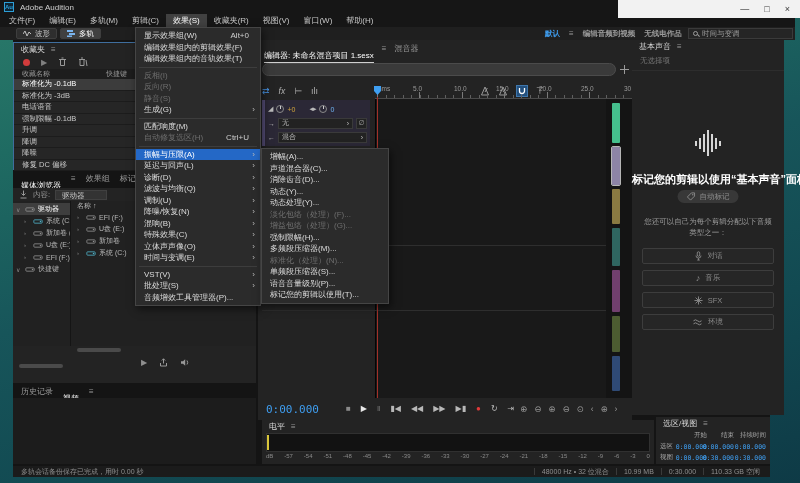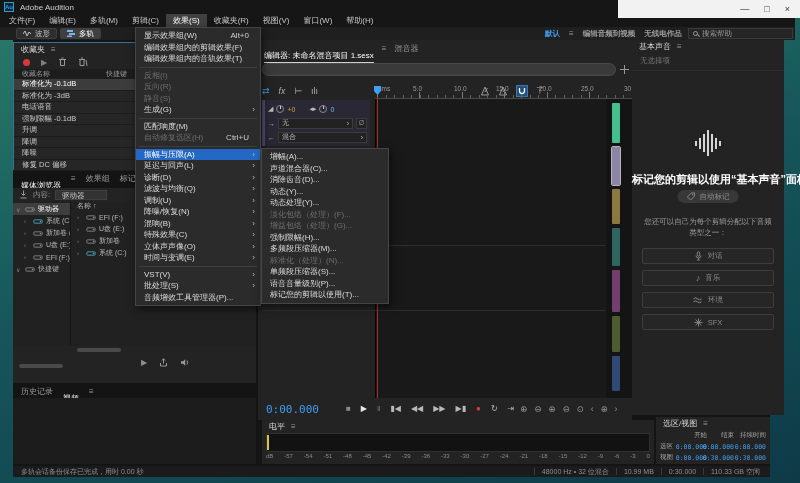--- a/index.html
+++ b/index.html
@@ -225,21 +225,21 @@
   </div>
   <div class="ws-tabs">
     <span class="ws-active">默认</span>
     <span class="ws-ham">≡</span>
     <span>编辑音频到视频</span>
     <span>无线电作品</span>
     <span>»</span>
   </div>
   <div class="search">
     <span class="mag"></span>
-    <span>搜索帮助</span>
+    <span>时间与变调</span>
   </div>
 </div>
 
 <div class="content">
 
   <div class="panel favorites">
     <div class="phead">
       <span>收藏夹</span>
       <span class="ham">≡</span>
     </div>
@@ -636,33 +636,33 @@
             </svg>
           </span>
         <span>对话</span>
       </div>
       <div class="es-btn">
         <span class="note">♪</span>
         <span>音乐</span>
       </div>
       <div class="es-btn">
         <span>
+            <svg width="9" height="9" viewBox="0 0 10 10">
+              <path d="M5 0.5v9M0.5 5h9M1.8 1.8l6.4 6.4M8.2 1.8L1.8 8.2" stroke="#8a8a8a" stroke-width="1"></path>
+            </svg>
+          </span>
+        <span>SFX</span>
+      </div>
+      <div class="es-btn">
+        <span>
             <svg width="10" height="8" viewBox="0 0 10 8">
               <path d="M0.5 2.8q2-2 4 0t4 0M0.5 5.8q2-2 4 0t4 0" fill="none" stroke="#8a8a8a" stroke-width="1"></path>
             </svg>
           </span>
         <span>环境</span>
-      </div>
-      <div class="es-btn">
-        <span>
-            <svg width="9" height="9" viewBox="0 0 10 10">
-              <path d="M5 0.5v9M0.5 5h9M1.8 1.8l6.4 6.4M8.2 1.8L1.8 8.2" stroke="#8a8a8a" stroke-width="1"></path>
-            </svg>
-          </span>
-        <span>SFX</span>
       </div>
     </div>
   </div>
 
   <div class="panel selview">
     <div class="phead">
       <span>选区/视图</span>
       <span class="ham">≡</span>
     </div>
     <div class="sv-grid">

